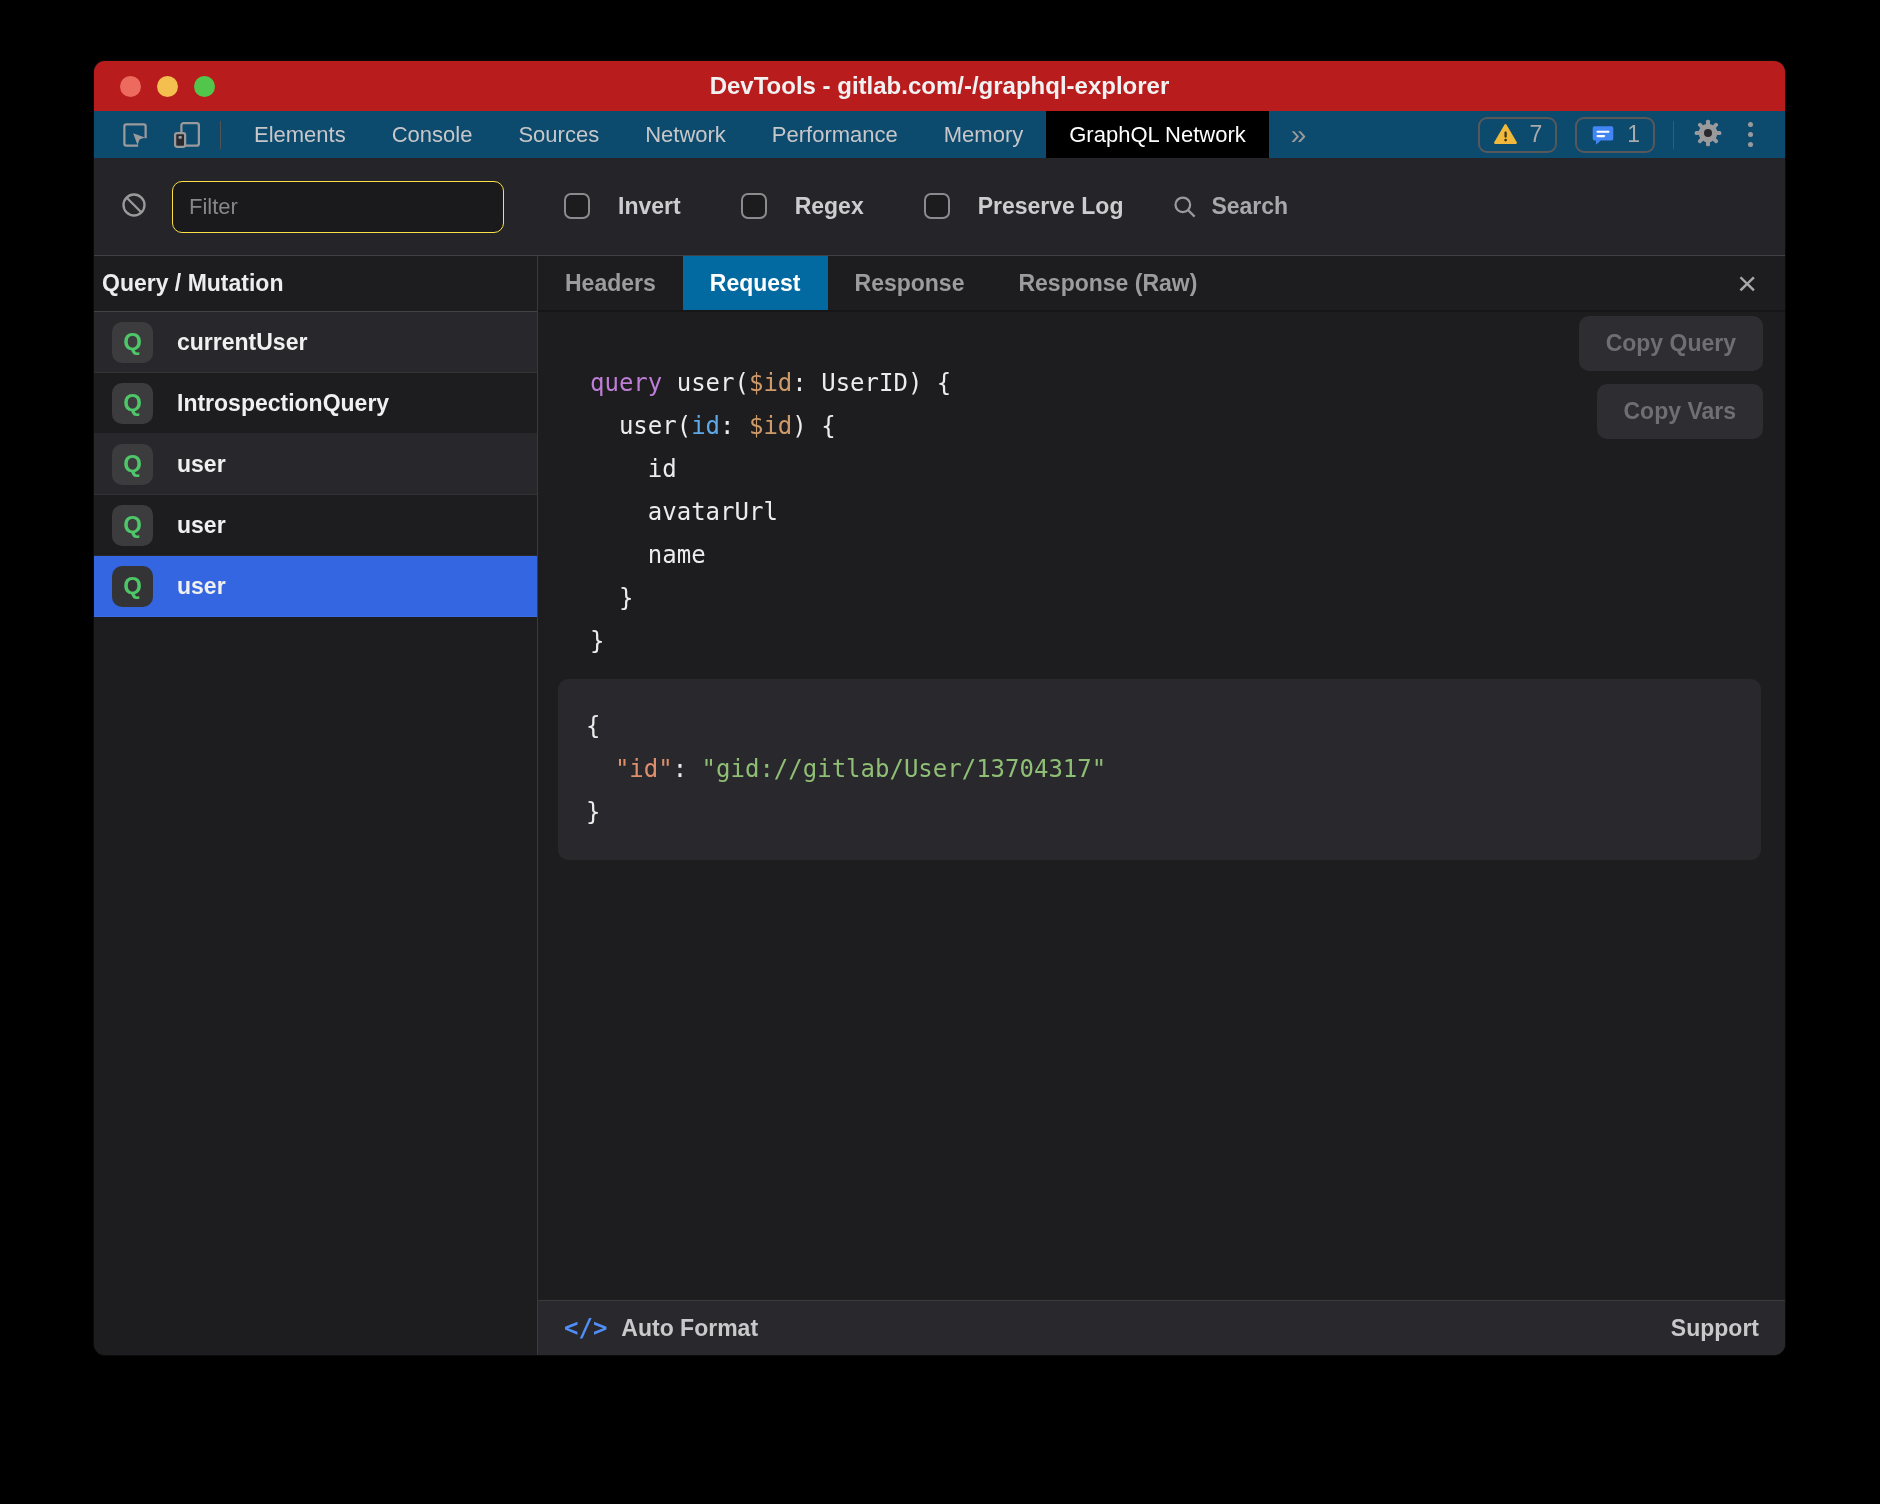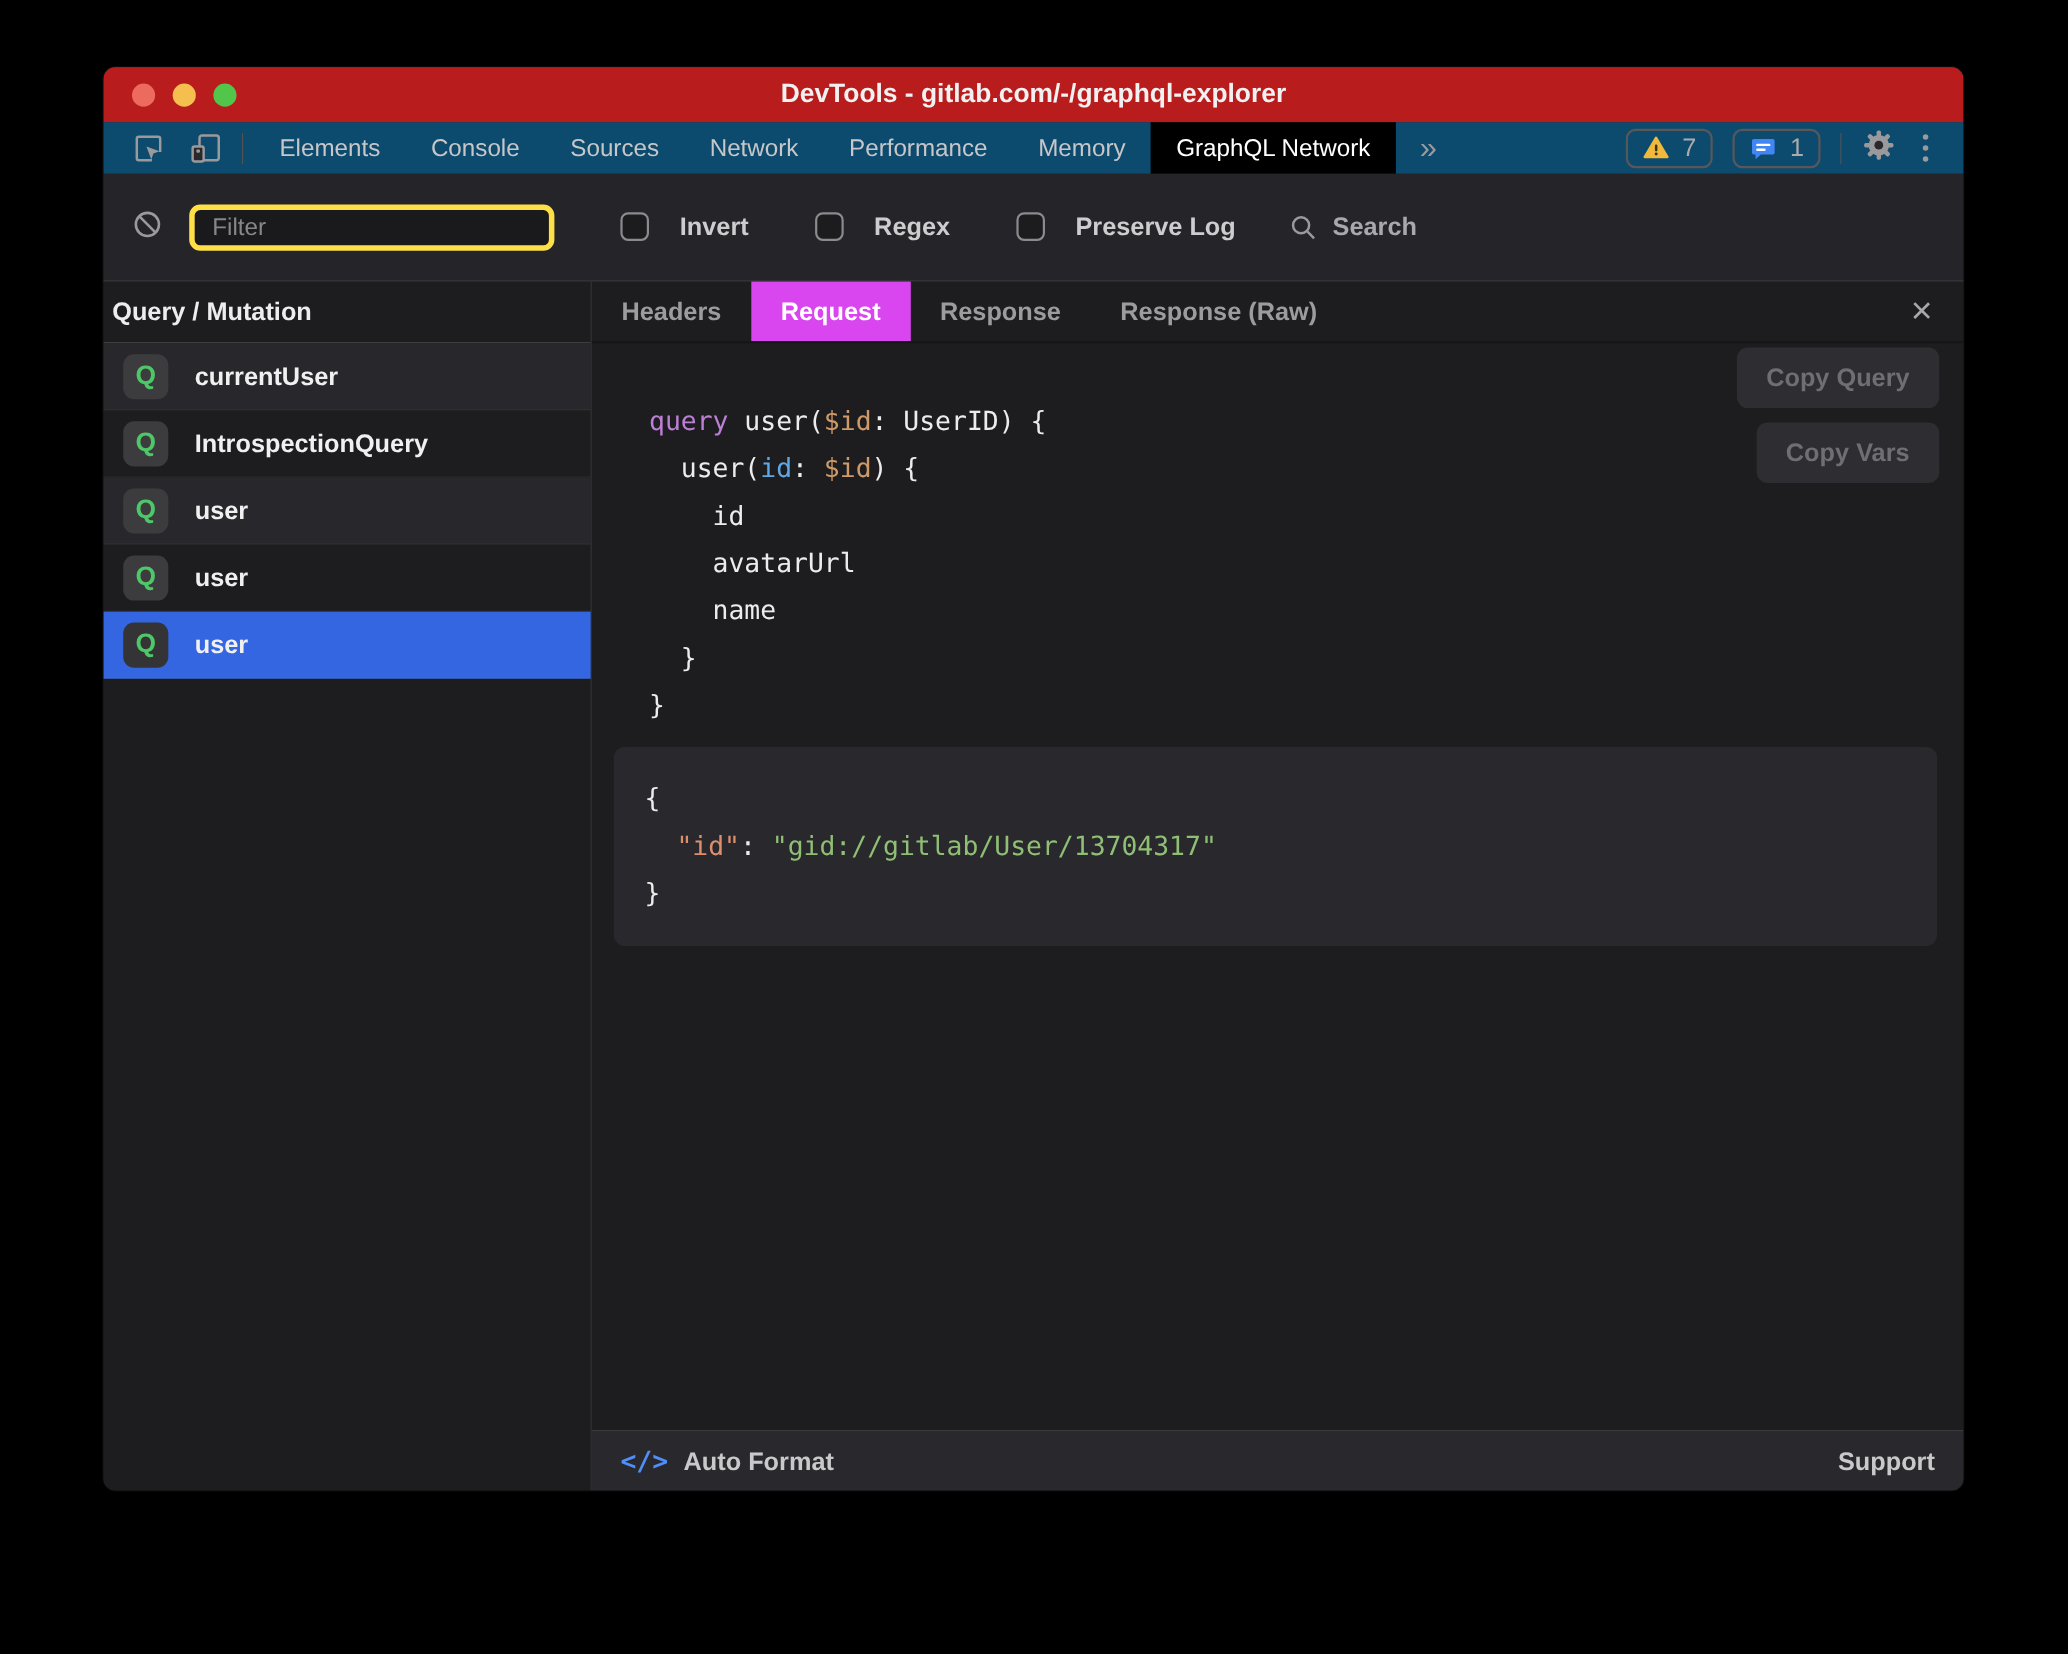--- a/index.html
+++ b/index.html
@@ -31,22 +31,22 @@
   .tabbar-right { margin-left: auto; display: flex; align-items: center; gap: 18px; padding-right: 26px; }
   .count-pill { display: flex; align-items: center; gap: 11px; height: 36px; padding: 0 13px;
     border: 2px solid #58585a; border-radius: 9px; }
   .count-pill .count { color: #ababad; font-size: 23px; }
   .kebab { display: flex; flex-direction: column; gap: 5px; padding: 0 6px; }
   .kebab i { width: 5px; height: 5px; border-radius: 50%; background: #9a9a9c; }
 
   
   .filterbar { height: 98px; flex: 0 0 98px; background: #252529; border-bottom: 1px solid #414144;
     display: flex; align-items: center; padding-left: 26px; }
-  .filter-input { width: 332px; height: 42px; margin-left: 24px; background: #1a1a1c;
-    border: 5px solid #fde047; border-radius: 10px; color: #e8e8e8; font-size: 22px;
+  .filter-input { width: 332px; height: 52px; margin-left: 24px; background: #1a1a1c;
+    border: 1px solid #fde047; border-radius: 10px; color: #e8e8e8; font-size: 22px;
     padding: 0 16px; outline: none; font-family: "Liberation Sans", sans-serif; }
   .filter-input::placeholder { color: #87878b; }
   .checkbox-group { display: flex; align-items: flex-start; gap: 28px; margin-left: 60px; }
   .checkbox-box { width: 26px; height: 26px; border: 2.5px solid #8b8b8f; border-radius: 7px; background: #1c1c1e; }
   .checkbox-label { color: #cdcdcf; font-size: 23px; font-weight: 700; }
   .search-group { display: flex; align-items: center; gap: 13px; margin-left: 48px; }
   .search-label { color: #a9a9ac; font-size: 23px; font-weight: 700; }
 
   
   .main { flex: 1; display: flex; min-height: 0; }
@@ -63,21 +63,21 @@
     display: flex; align-items: center; justify-content: center;
     color: #4ec768; font-size: 24px; font-weight: 700; }
   .query-item.selected .q-badge { background: #343437; }
   .query-label { color: #f0f0f1; font-size: 23px; font-weight: 700; }
 
   .content { flex: 1; display: flex; flex-direction: column; min-width: 0; background: #1d1d1f; }
 
   
   .pane-tabs { height: 56px; flex: 0 0 56px; display: flex; align-items: stretch; border-bottom: 2px solid #161618; }
   .pane-tab { display: flex; align-items: center; padding: 0 27px; color: #9c9c9f; font-size: 23px; font-weight: 600; white-space: nowrap; }
-  .pane-tab.selected { background: #d946ef; color: #fff; font-weight: 700; }
+  .pane-tab.selected { background: #0369a1; color: #fff; font-weight: 700; }
   .pane-close { margin-left: auto; display: flex; align-items: center; padding: 0 28px; color: #a8a8aa; font-size: 34px; font-weight: 400; }
 
   
   .request-view { flex: 1; position: relative; min-height: 0; overflow: hidden; }
   .copy-buttons { position: absolute; top: 4px; right: 22px; display: flex; flex-direction: column; align-items: flex-end; gap: 13px; }
   .copy-btn { height: 55px; padding: 0 27px; background: #2e2d31; border: none; border-radius: 10px;
     color: #6f6f73; font-size: 23px; font-weight: 700; font-family: "Liberation Sans", sans-serif; }
   .code-block { padding: 50px 0 0 52px; font-family: "DejaVu Sans Mono", monospace; font-size: 24px; line-height: 43px; }
   .code-line { white-space: pre; }
   .vars-box { margin: 16px 24px 0 20px; background: #29282c; border-radius: 10px; padding: 26px 28px;

